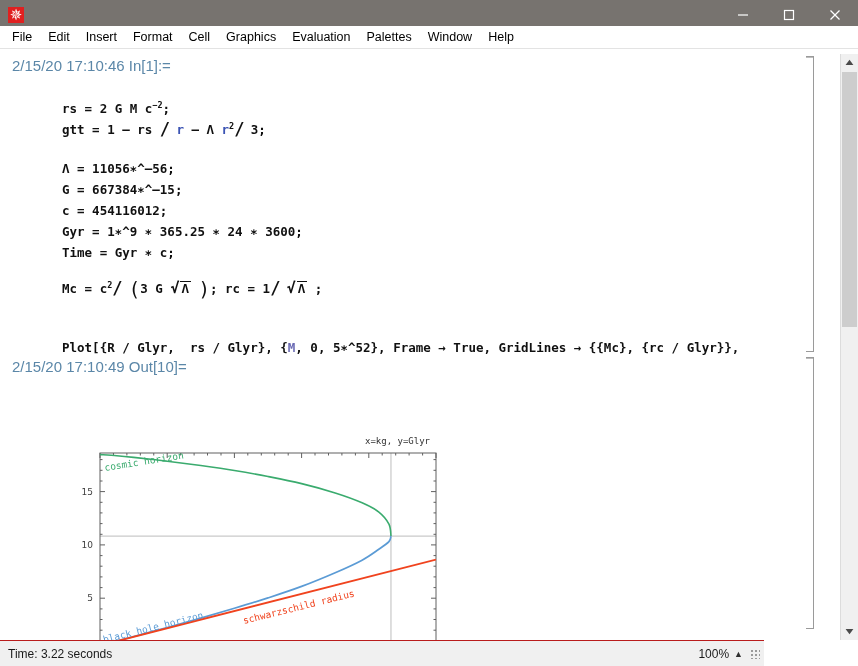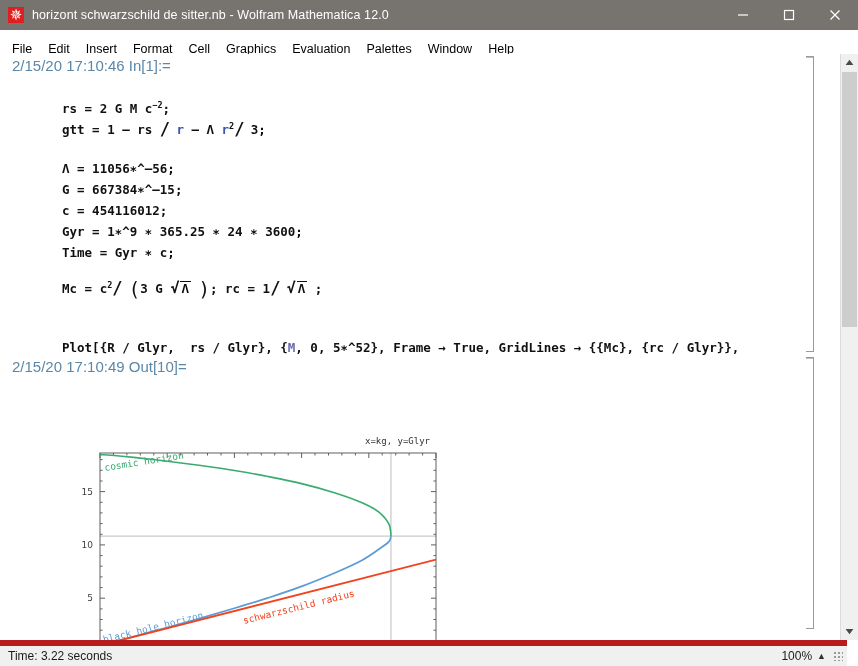--- a/index.html
+++ b/index.html
@@ -60,21 +60,21 @@
   .win-btn {
     width: 46px; height: 30px;
     display: flex; align-items: center; justify-content: center;
     color: #ffffff;
   }
   .win-btn svg { display: block; }
 
   
   .menubar {
     position: absolute;
-    left: 0; top: 38px;
+    left: 0; top: 26px;
     width: 858px; height: 23px;
     background: #ffffff;
     display: flex;
     align-items: center;
     padding-left: 4px;
     box-sizing: border-box;
     border-bottom: 1px solid #e3e3e3;
   }
   .menu-item {
     font-size: 12.5px;
@@ -202,23 +202,23 @@
     top: 18px;
     width: 15px;
     height: 255px;
     background: #cdcdcd;
   }
 
   
   .statusbar {
     position: absolute;
     left: 0; bottom: 0;
-    width: 847px; height: 26px;
+    width: 764px; height: 26px;
     background: #f0f0f0;
-    border-top: 6px solid #b91c1c;
+    border-top: 1px solid #b91c1c;
     display: flex;
     align-items: center;
     box-sizing: border-box;
   }
   .status-time {
     font-size: 12px;
     color: #1a1a1a;
     margin-left: 8px;
     white-space: nowrap;
   }
@@ -269,21 +269,20 @@
 </style>
 </head>
 <body>
 
 <div id="app">
 
   <div class="titlebar">
     <div class="app-icon">
       <div class="star">✵</div>
     </div>
-    <div class="title-text">horizont schwarzschild de sitter.nb - Wolfram Mathematica 12.0</div>
     <div class="win-btns">
       <div class="win-btn">
         <svg width="12" height="12" viewBox="0 0 12 12">
             <line x1="1" y1="6" x2="11" y2="6" stroke="#ffffff" stroke-width="1.2"></line>
           </svg>
       </div>
       <div class="win-btn">
         <svg width="12" height="12" viewBox="0 0 12 12">
             <rect x="1.5" y="1.5" width="9" height="9" fill="none" stroke="#ffffff" stroke-width="1.2"></rect>
           </svg>

